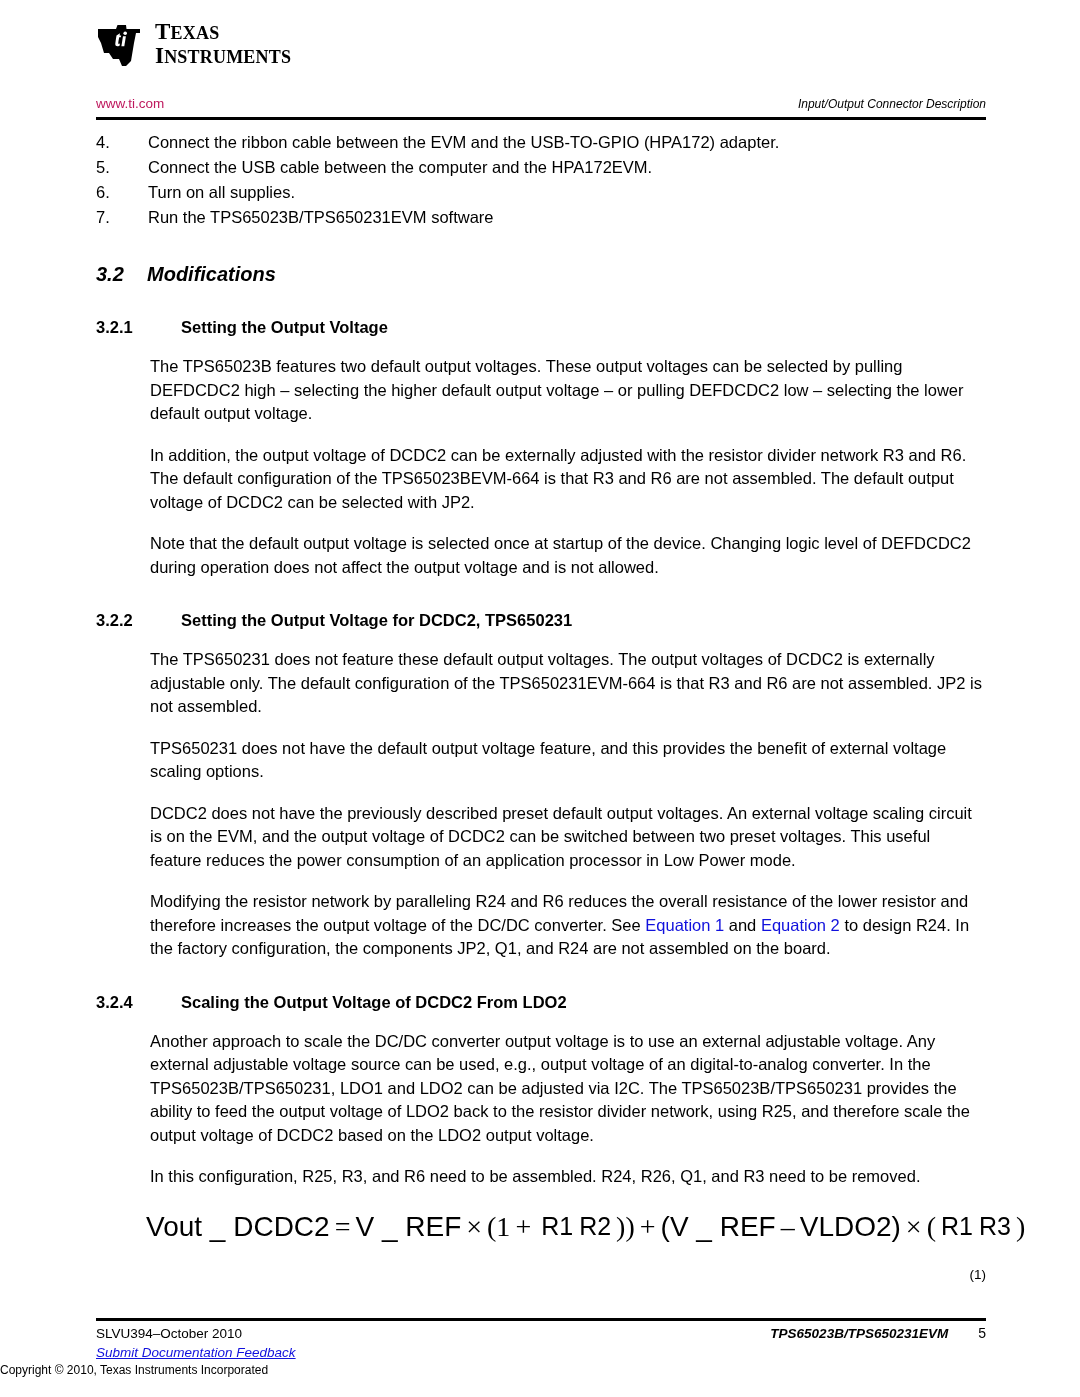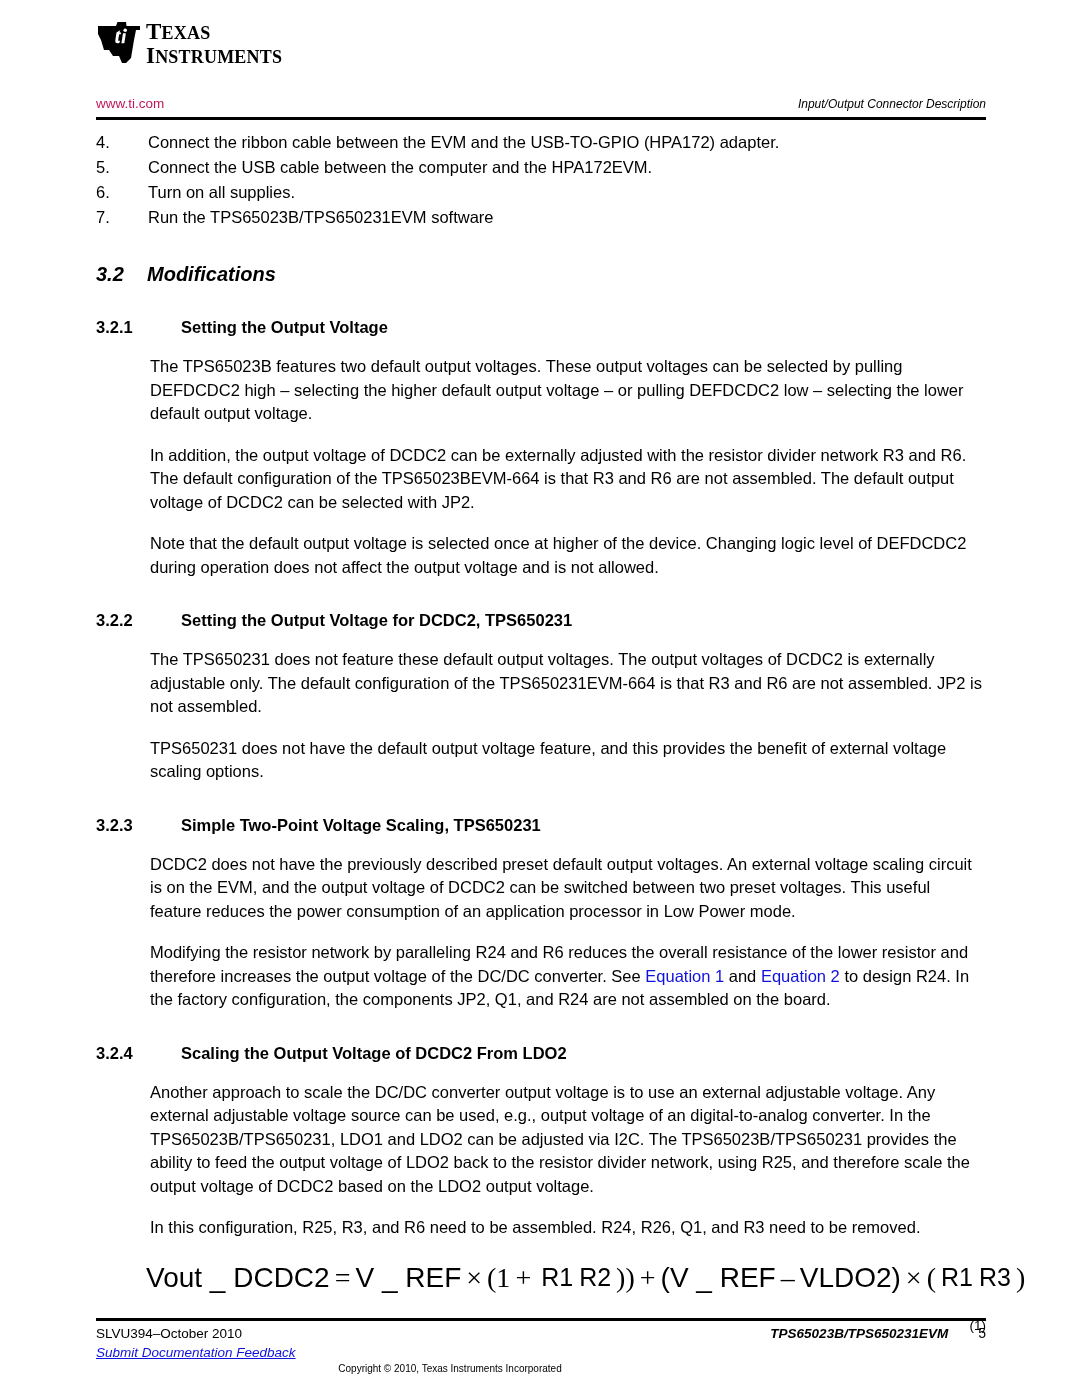--- a/index.html
+++ b/index.html
@@ -21,21 +21,22 @@
     width: 1080px;
     height: 1397px;
   }
 
   
   .logo-block {
     position: absolute;
     left: 96px;
     top: 20px;
     display: flex;
-    align-items: flex-start;
+    align-items: flex-end;
+    gap: 9px;
   }
   .logo-mark {
     width: 50px;
     height: 44px;
     display: block;
   }
   .logo-words {
     display: flex;
     flex-direction: column;
     line-height: 1.0;
@@ -213,22 +214,21 @@
     font-size: 13.5px;
     font-style: italic;
     color: #1111dd;
     text-decoration: underline;
   }
   .footer-copy {
     position: absolute;
     left: 0;
     top: 1363px;
     width: 900px;
-    text-align: center;
-    font-size: 10px;
+    font-size: 12px;
   }
 </style>
 </head>
 <body>
 
 <div class="page">
 
   <div class="logo-block">
     <svg class="logo-mark" viewBox="0 0 50 44">
       <path fill="#000000" d="M2,6 L20,6 L21.5,2 L30,2 L30.5,6 L44,6 L44,10 L40,10 L38,20 L35,38 L30,43 L26,43 L23,36 L17,36 L13,30 L8,30 L5,20 L2,14 Z"></path>
@@ -269,33 +269,29 @@
       <span class="n">3.2</span>
         <span>Modifications</span>
     </h2>
 
     <h3 class="subsec">
       <span class="n">3.2.1</span>
         <span>Setting the Output Voltage</span>
     </h3>
     <p class="body">The TPS65023B features two default output voltages. These output voltages can be selected by pulling DEFDCDC2 high – selecting the higher default output voltage – or pulling DEFDCDC2 low – selecting the lower default output voltage.</p>
     <p class="body">In addition, the output voltage of DCDC2 can be externally adjusted with the resistor divider network R3 and R6. The default configuration of the TPS65023BEVM-664 is that R3 and R6 are not assembled. The default output voltage of DCDC2 can be selected with JP2.</p>
-    <p class="body">Note that the default output voltage is selected once at higher of the device. Changing logic level of DEFDCDC2 during operation does not affect the output voltage and is not allowed.</p>
+    <p class="body">Note that the default output voltage is selected once at startup of the device. Changing logic level of DEFDCDC2 during operation does not affect the output voltage and is not allowed.</p>
 
     <h3 class="subsec">
       <span class="n">3.2.2</span>
         <span>Setting the Output Voltage for DCDC2, TPS650231</span>
     </h3>
     <p class="body">The TPS650231 does not feature these default output voltages. The output voltages of DCDC2 is externally adjustable only. The default configuration of the TPS650231EVM-664 is that R3 and R6 are not assembled. JP2 is not assembled.</p>
     <p class="body">TPS650231 does not have the default output voltage feature, and this provides the benefit of external voltage scaling options.</p>
 
-    <h3 class="subsec">
-      <span class="n">3.2.3</span>
-        <span>Simple Two-Point Voltage Scaling, TPS650231</span>
-    </h3>
     <p class="body">DCDC2 does not have the previously described preset default output voltages. An external voltage scaling circuit is on the EVM, and the output voltage of DCDC2 can be switched between two preset voltages. This useful feature reduces the power consumption of an application processor in Low Power mode.</p>
     <p class="body"><span>Modifying the resistor network by paralleling R24 and R6 reduces the overall resistance of the lower resistor and therefore increases the output voltage of the DC/DC converter. See </span><span class="lnk">Equation 1</span><span> and </span><span class="lnk">Equation 2</span><span> to design R24. In the factory configuration, the components JP2, Q1, and R24 are not assembled on the board.</span></p>
 
     <h3 class="subsec">
       <span class="n">3.2.4</span>
         <span>Scaling the Output Voltage of DCDC2 From LDO2</span>
     </h3>
     <p class="body">Another approach to scale the DC/DC converter output voltage is to use an external adjustable voltage. Any external adjustable voltage source can be used, e.g., output voltage of an digital-to-analog converter. In the TPS65023B/TPS650231, LDO1 and LDO2 can be adjusted via I2C. The TPS65023B/TPS650231 provides the ability to feed the output voltage of LDO2 back to the resistor divider network, using R25, and therefore scale the output voltage of DCDC2 based on the LDO2 output voltage.</p>
     <p class="body">In this configuration, R25, R3, and R6 need to be assembled. R24, R26, Q1, and R3 need to be removed.</p>
 

